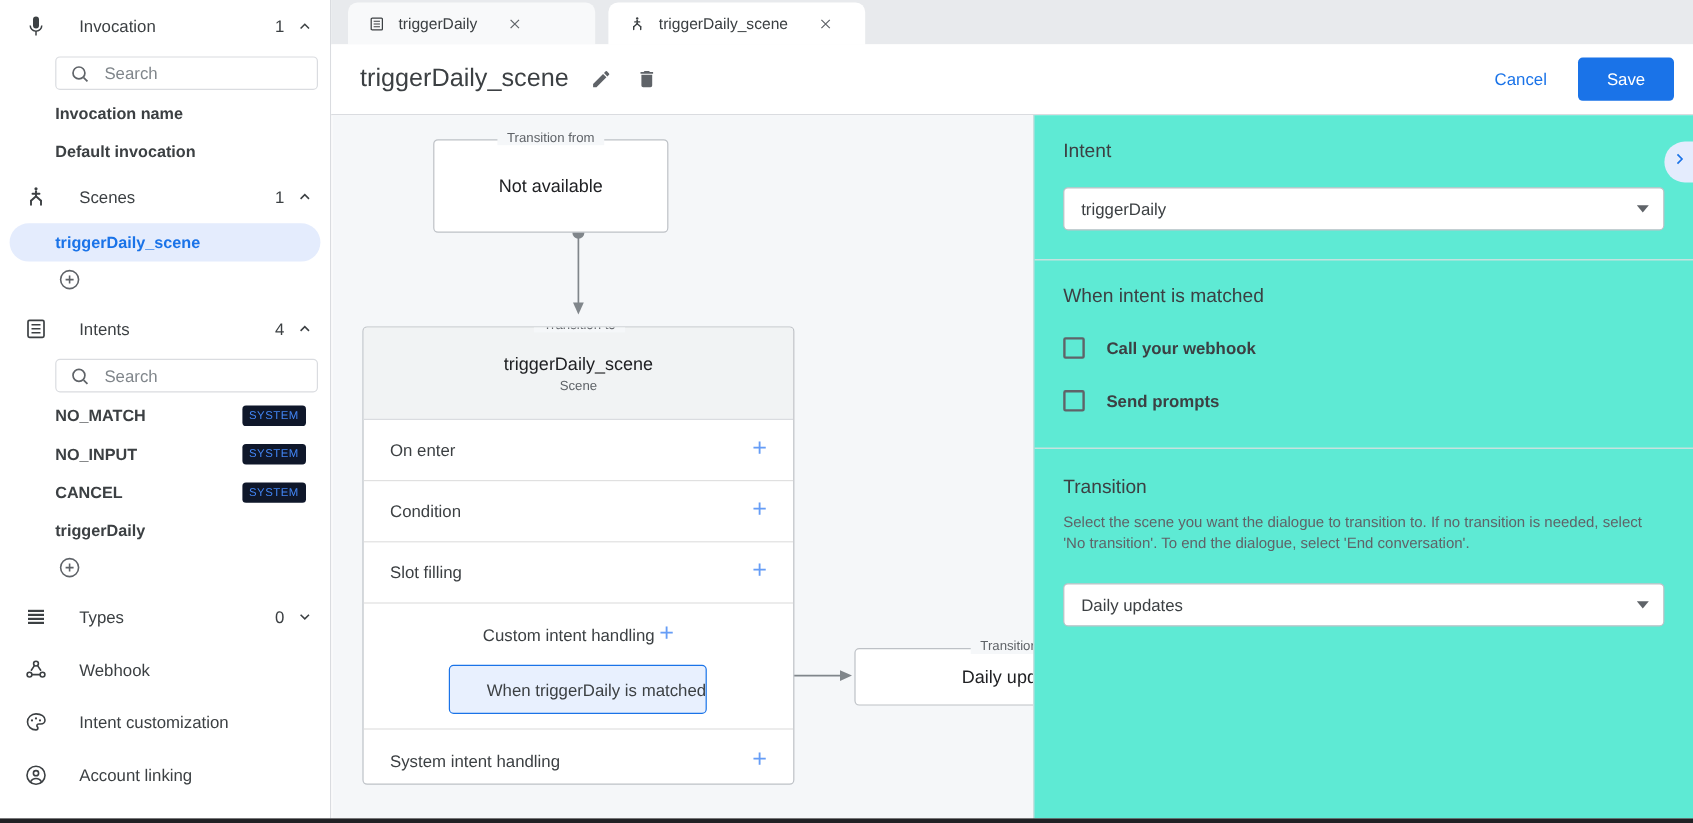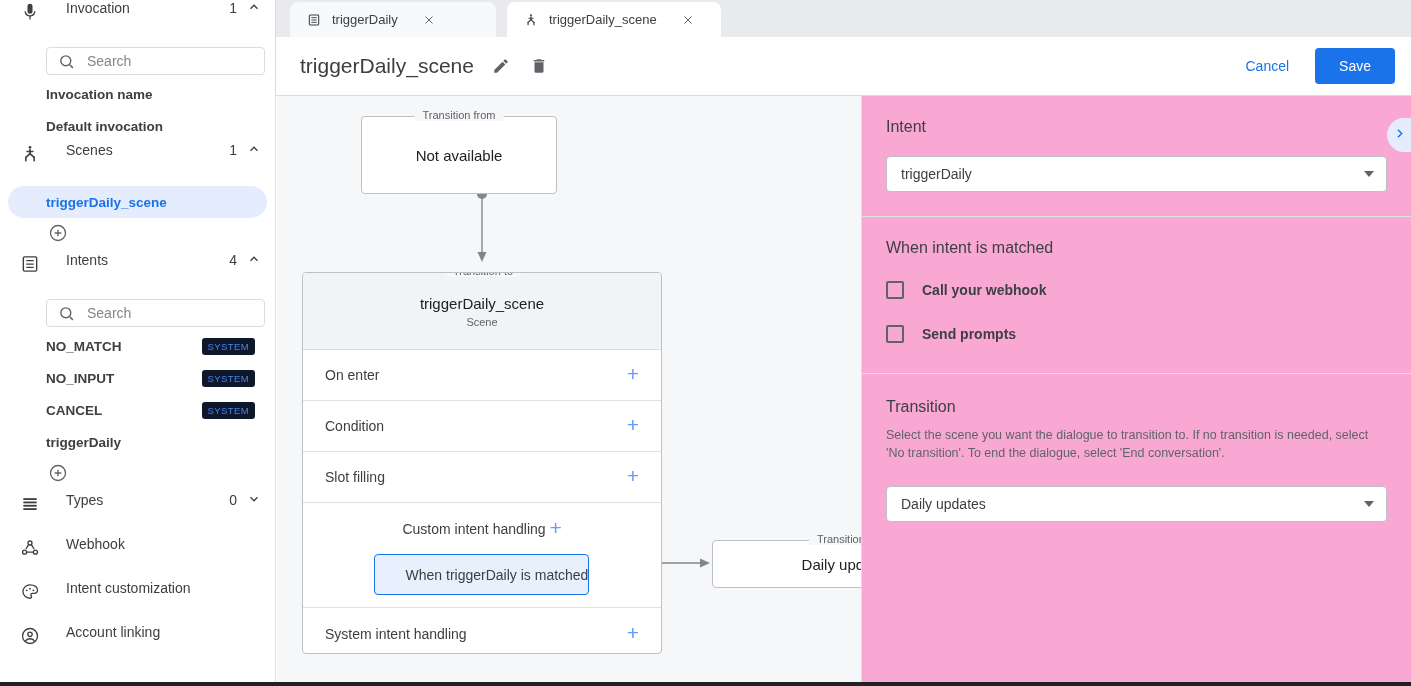--- a/index.html
+++ b/index.html
@@ -13,21 +13,21 @@
 
   
   #sidebar {
     position: absolute; left: 0; top: 0;
     width: 276px; height: 682px;
     background: #ffffff;
     border-right: 1px solid #dadce0;
     overflow: hidden;
   }
   .nav-section {
-    display: flex; align-items: flex-start;
+    display: flex; align-items: center;
     height: 44px; padding: 0 14px 0 18px;
     cursor: pointer;
   }
   .nav-section .ic { width: 24px; height: 24px; flex: 0 0 24px; display:flex; align-items:center; justify-content:center; }
   .nav-section .lbl {
     flex: 1; margin-left: 24px;
     font-size: 14px; color: #3c4043;
   }
   .nav-section .cnt { font-size: 14px; color: #3c4043; margin-right: 10px; }
   .nav-section .chev { width: 14px; height: 14px; display:flex; align-items:center; justify-content:center; }
@@ -171,21 +171,21 @@
 
   #node-daily {
     left: 435px; top: 444px; width: 270px; height: 48px;
   }
   #node-daily .body { display:flex; align-items:center; justify-content:center; height:100%; font-size:15px; color:#202124; }
 
   
   #rightpanel {
     position: absolute; left: 861px; top: 96px;
     width: 550px; height: 586px;
-    background: #f9a8d4;
+    background: #5eead4;
     border-left: 1px solid #dadce0;
     overflow: hidden;
   }
   .rp-section { padding: 22px 24px 24px 24px; border-bottom: 1px solid #e0e0e0; position: relative; }
   .rp-h { font-size: 16px; color: #3c4043; }
   .rp-desc { font-size: 12.5px; color: #5f6368; line-height: 18px; margin-top: 10px; }
   .rp-select {
     margin-top: 20px; height: 36px;
     border: 1px solid #bdc1c6; border-radius: 4px;
     display: flex; align-items: center; padding: 0 12px 0 14px;

